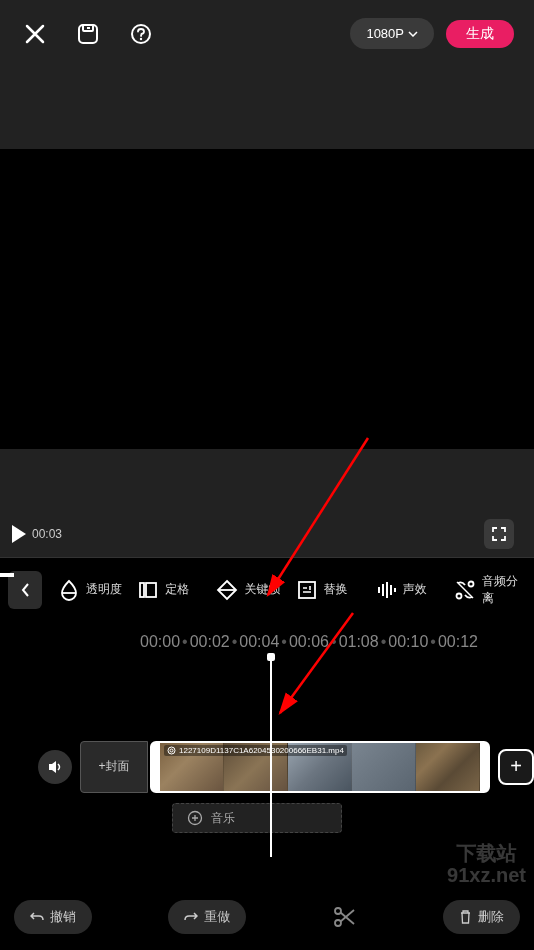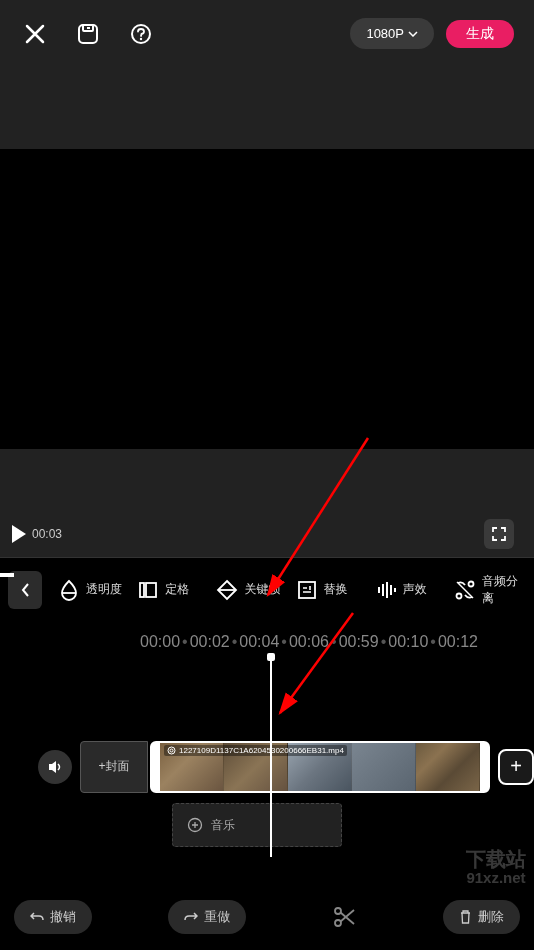--- a/index.html
+++ b/index.html
@@ -209,21 +209,21 @@
       flex-shrink: 0;
       background: #1a1a1a;
       font-size: 20px;
       font-weight: 300;
     }
     .music-row {
       position: absolute;
       top: 146px;
       left: 172px;
       width: 170px;
-      height: 44px;
+      height: 30px;
       background: #222;
       border-radius: 4px;
       display: flex;
       align-items: center;
       gap: 8px;
       padding-left: 14px;
       font-size: 12px;
       color: #aaa;
       border: 1px dashed #444;
     }
@@ -278,21 +278,21 @@
       position: absolute;
       right: 8px;
       bottom: 64px;
       font-size: 20px;
       color: rgba(255,255,255,0.22);
       font-weight: 600;
       line-height: 1.1;
       text-align: center;
       margin-top: 32px;
     }
-    .watermark .small { font-size: 15px; display: block; }
+    .watermark .small { font-size: 20px; display: block; }
   </style>
 </head>
 <body>
 
 <div class="topbar">
   <div class="topbar-left">
     <div class="close-x">
       <svg width="22" height="22" viewBox="0 0 22 22">
           <path d="M3 3 L19 19 M19 3 L3 19" stroke="#fff" stroke-width="2.5" stroke-linecap="round"></path>
         </svg>
@@ -413,21 +413,21 @@
 
 <div class="ruler">
   <span>00:00</span>
     <span class="dot">•</span>
   <span>00:02</span>
     <span class="dot">•</span>
   <span>00:04</span>
     <span class="dot">•</span>
   <span>00:06</span>
     <span class="dot">•</span>
-  <span>00:59</span>
+  <span>01:08</span>
     <span class="dot">•</span>
   <span>00:10</span>
     <span class="dot">•</span>
   <span>00:12</span>
 </div>
 
 <div class="timeline-wrap">
   <div class="playhead"></div>
   <div class="track-row">
     <div class="speaker-btn">

